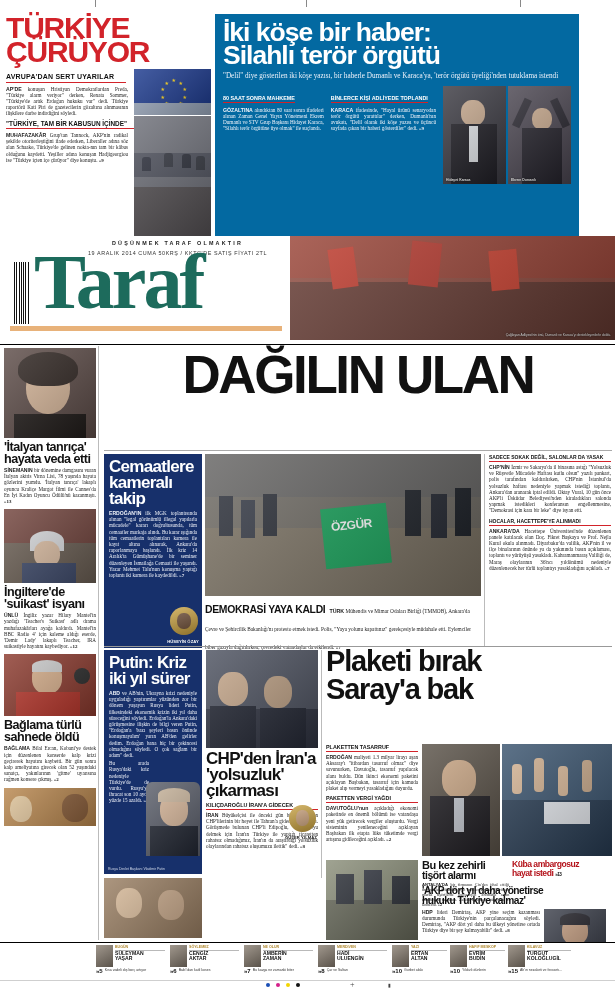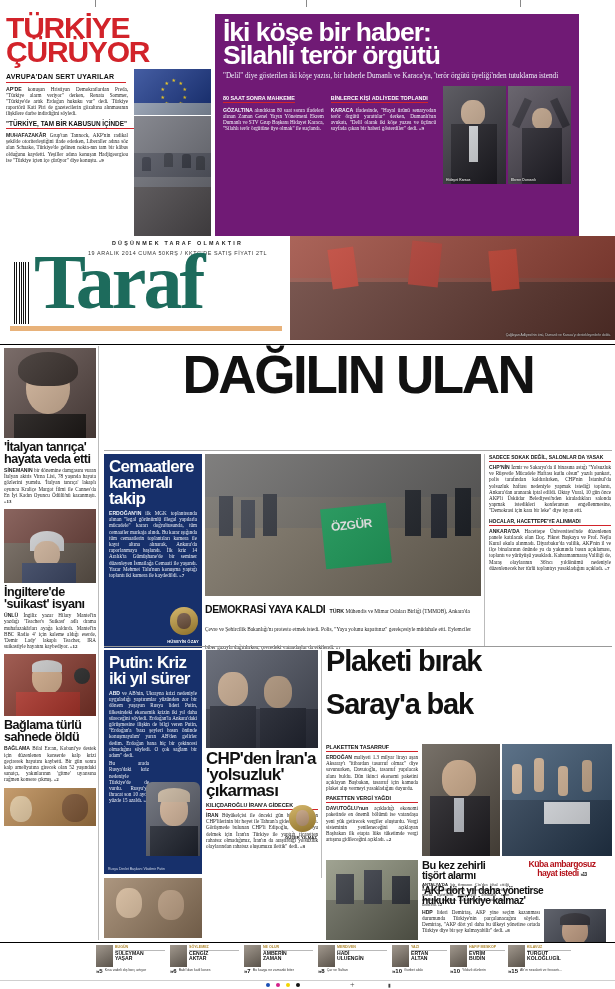--- a/index.html
+++ b/index.html
@@ -27,21 +27,21 @@
   #tz-left { position:absolute; left:6px; top:14px; width:205px; height:216px; }
   .tr-head { font-family:"Liberation Sans", sans-serif; font-weight:bold;
              color:#d2232a; font-size:30px; line-height:28px; letter-spacing:-1.2px; }
   .kicker-red { font-family:"Liberation Sans", sans-serif; font-weight:bold;
              font-size:7px; color:#111; letter-spacing:0.2px; border-bottom:1px solid #d2232a;
              padding-bottom:1.5px; margin:4px 0 3px 0; display:block; width:120px;}
   .subhead-q { font-family:"Liberation Sans", sans-serif; font-weight:bold; font-size:6.4px;
              color:#111; margin:3px 0 2px 0; border-bottom:1px solid #d2232a; padding-bottom:1.5px; width:128px;}
 
   #tz-right { position:absolute; left:215px; top:14px; width:364px; height:222px;
-              background:#701a75; color:#fff; }
+              background:#0369a1; color:#fff; }
   .blue-head { font-family:"Liberation Sans", sans-serif; font-weight:bold; color:#fff;
                font-size:26.5px; line-height:25px; letter-spacing:-1px; }
   .blue-sub { font-size:7.2px; line-height:8.6px; color:#eef2fa; }
   .blue-kicker { font-family:"Liberation Sans", sans-serif; font-weight:bold; font-size:5.4px;
                  color:#fff; border-bottom:1px solid #d2232a; padding-bottom:1px; display:inline-block; }
   .blue-col { font-size:5.2px; line-height:6.3px; color:#f2f5fb; text-align:justify; }
 
   
   #masthead { position:absolute; left:0; top:236px; width:615px; height:110px; background:#fff; }
   .mast-slogan { font-family:"Liberation Sans", sans-serif; font-weight:bold; font-size:5.4px;
@@ -331,21 +331,21 @@
       <div class="roundphoto" style="width:27px;height:27px;position:absolute;right:2px;bottom:18px;">
         <div style="position:absolute;left:7px;top:5px;width:13px;height:16px;background:#caa079;border-radius:45%"></div>
       </div>
       <div class="byline" style="position:absolute;right:0px;bottom:10px;width:34px;">GÜLER YILMAZ</div>
     </div>
 
     <div class="vrule" style="left:321px; top:304px; height:228px; background:#bbb;"></div>
 
     <div style="position:absolute; left:326px; top:302px; width:286px;">
       <div class="big1">Plaketi bırak</div>
-      <div class="big1" style="margin-top:16px;">Saray'a bak</div>
+      <div class="big1" style="margin-top:1px;">Saray'a bak</div>
     </div>
 
     <div style="position:absolute; left:326px; top:398px; width:92px;">
       <div class="mini-kicker">PLAKETTEN TASARRUF</div>
       <p class="body-txt"><b class="sans" style="font-size:5.1px">ERDOĞAN</b><span> maliyeti 1.3 milyar lirayı aşan Aksaray'ı "itibardan tasarruf olmaz" diye savunurken, Davutoğlu, tasarruf yapılacak alanı buldu. Dün ikinci ekonomi paketini açıklayan Başbakan, tasarruf için kamuda plaket alıp vermeyi yasakladığını duyurdu.</span></p>
       <div class="mini-kicker" style="margin-top:4px;">PAKETTEN VERGİ YAĞDI</div>
       <p class="body-txt"><b class="sans" style="font-size:5.1px">DAVUTOĞLU'nun</b><span> açıkladığı ekonomi paketinde en önemli bölümü ise vatandaşa yeni yük getirecek vergiler oluşturdu. Vergi sisteminin yenileneceğini açıklayan Başbakan ilk etapta lüks tüketimde vergi artışına gidileceğini açıkladı.</span> <span class="pg">»2</span></p>
     </div>
 
     <div class="photo" style="position:absolute; left:422px; top:398px; width:78px; height:112px; background:#5a5248;">
@@ -362,21 +362,21 @@
       <div style="position:absolute;left:80px;top:16px;width:10px;height:32px;background:#c9a98a;border-radius:4px"></div>
       <div style="position:absolute;left:42px;top:58px;width:46px;height:22px;background:#e6e9ee"></div>
     </div>
 
     <div style="position:absolute; left:422px; top:514px; width:88px;">
       <div class="hl3" style="font-size:11px;line-height:10px;">Bu kez zehirli</div>
       <div class="hl3" style="font-size:10.5px;line-height:10px;">tişört alarmı</div>
       <p class="body-txt" style="font-size:4.2px;line-height:5px;margin-top:2px;"><b class="sans" style="font-size:4.2px">ANTALYA'DA</b><span> bir firmanın Çin'den ithal ettiği, motosiklet tutkunları için üretilen Harley Davidson marka tişörtlerde kanserojen 'aromatik amin' maddesine rastlandı. Zehirli tişörtlere gümrükte el konuldu.</span> <span class="pg" style="font-size:4.2px">»2</span></p>
     </div>
 
-    <div style="position:absolute; left:512px; top:514px; width:100px;text-align:center;">
+    <div style="position:absolute; left:512px; top:514px; width:100px;">
       <div class="hl3" style="font-size:8.6px;line-height:8.6px;color:#b4121a;">Küba ambargosuz</div>
       <div class="hl3" style="font-size:8.6px;line-height:8.6px;color:#b4121a;"><span>hayat istedi</span> <span class="pg" style="color:#111;font-size:4.6px">»13</span></div>
     </div>
 
     <div style="position:absolute; left:422px; top:540px; width:190px;">
       <div class="hl3" style="font-size:10.2px;line-height:10.4px;">'AKP dört yıl daha yönetirse</div>
       <div class="hl3" style="font-size:10.2px;line-height:10.4px;">hukuku Türkiye kalmaz'</div>
       <div style="display:flex; gap:4px; margin-top:2px;">
         <p class="body-txt" style="width:118px;"><b class="sans" style="font-size:5.1px">HDP</b><span> lideri Demirtaş, AKP yine seçim kazanması durumunda Türkiye'nin parçalanacağını söyledi. Demirtaş, "AKP dört yıl daha bu ülkeyi yönetirse ortada Türkiye diye bir şey kalmayabilir" dedi.</span> <span class="pg">»8</span></p>
         <div class="photo" style="width:62px;height:44px;background:#3d414c;">

